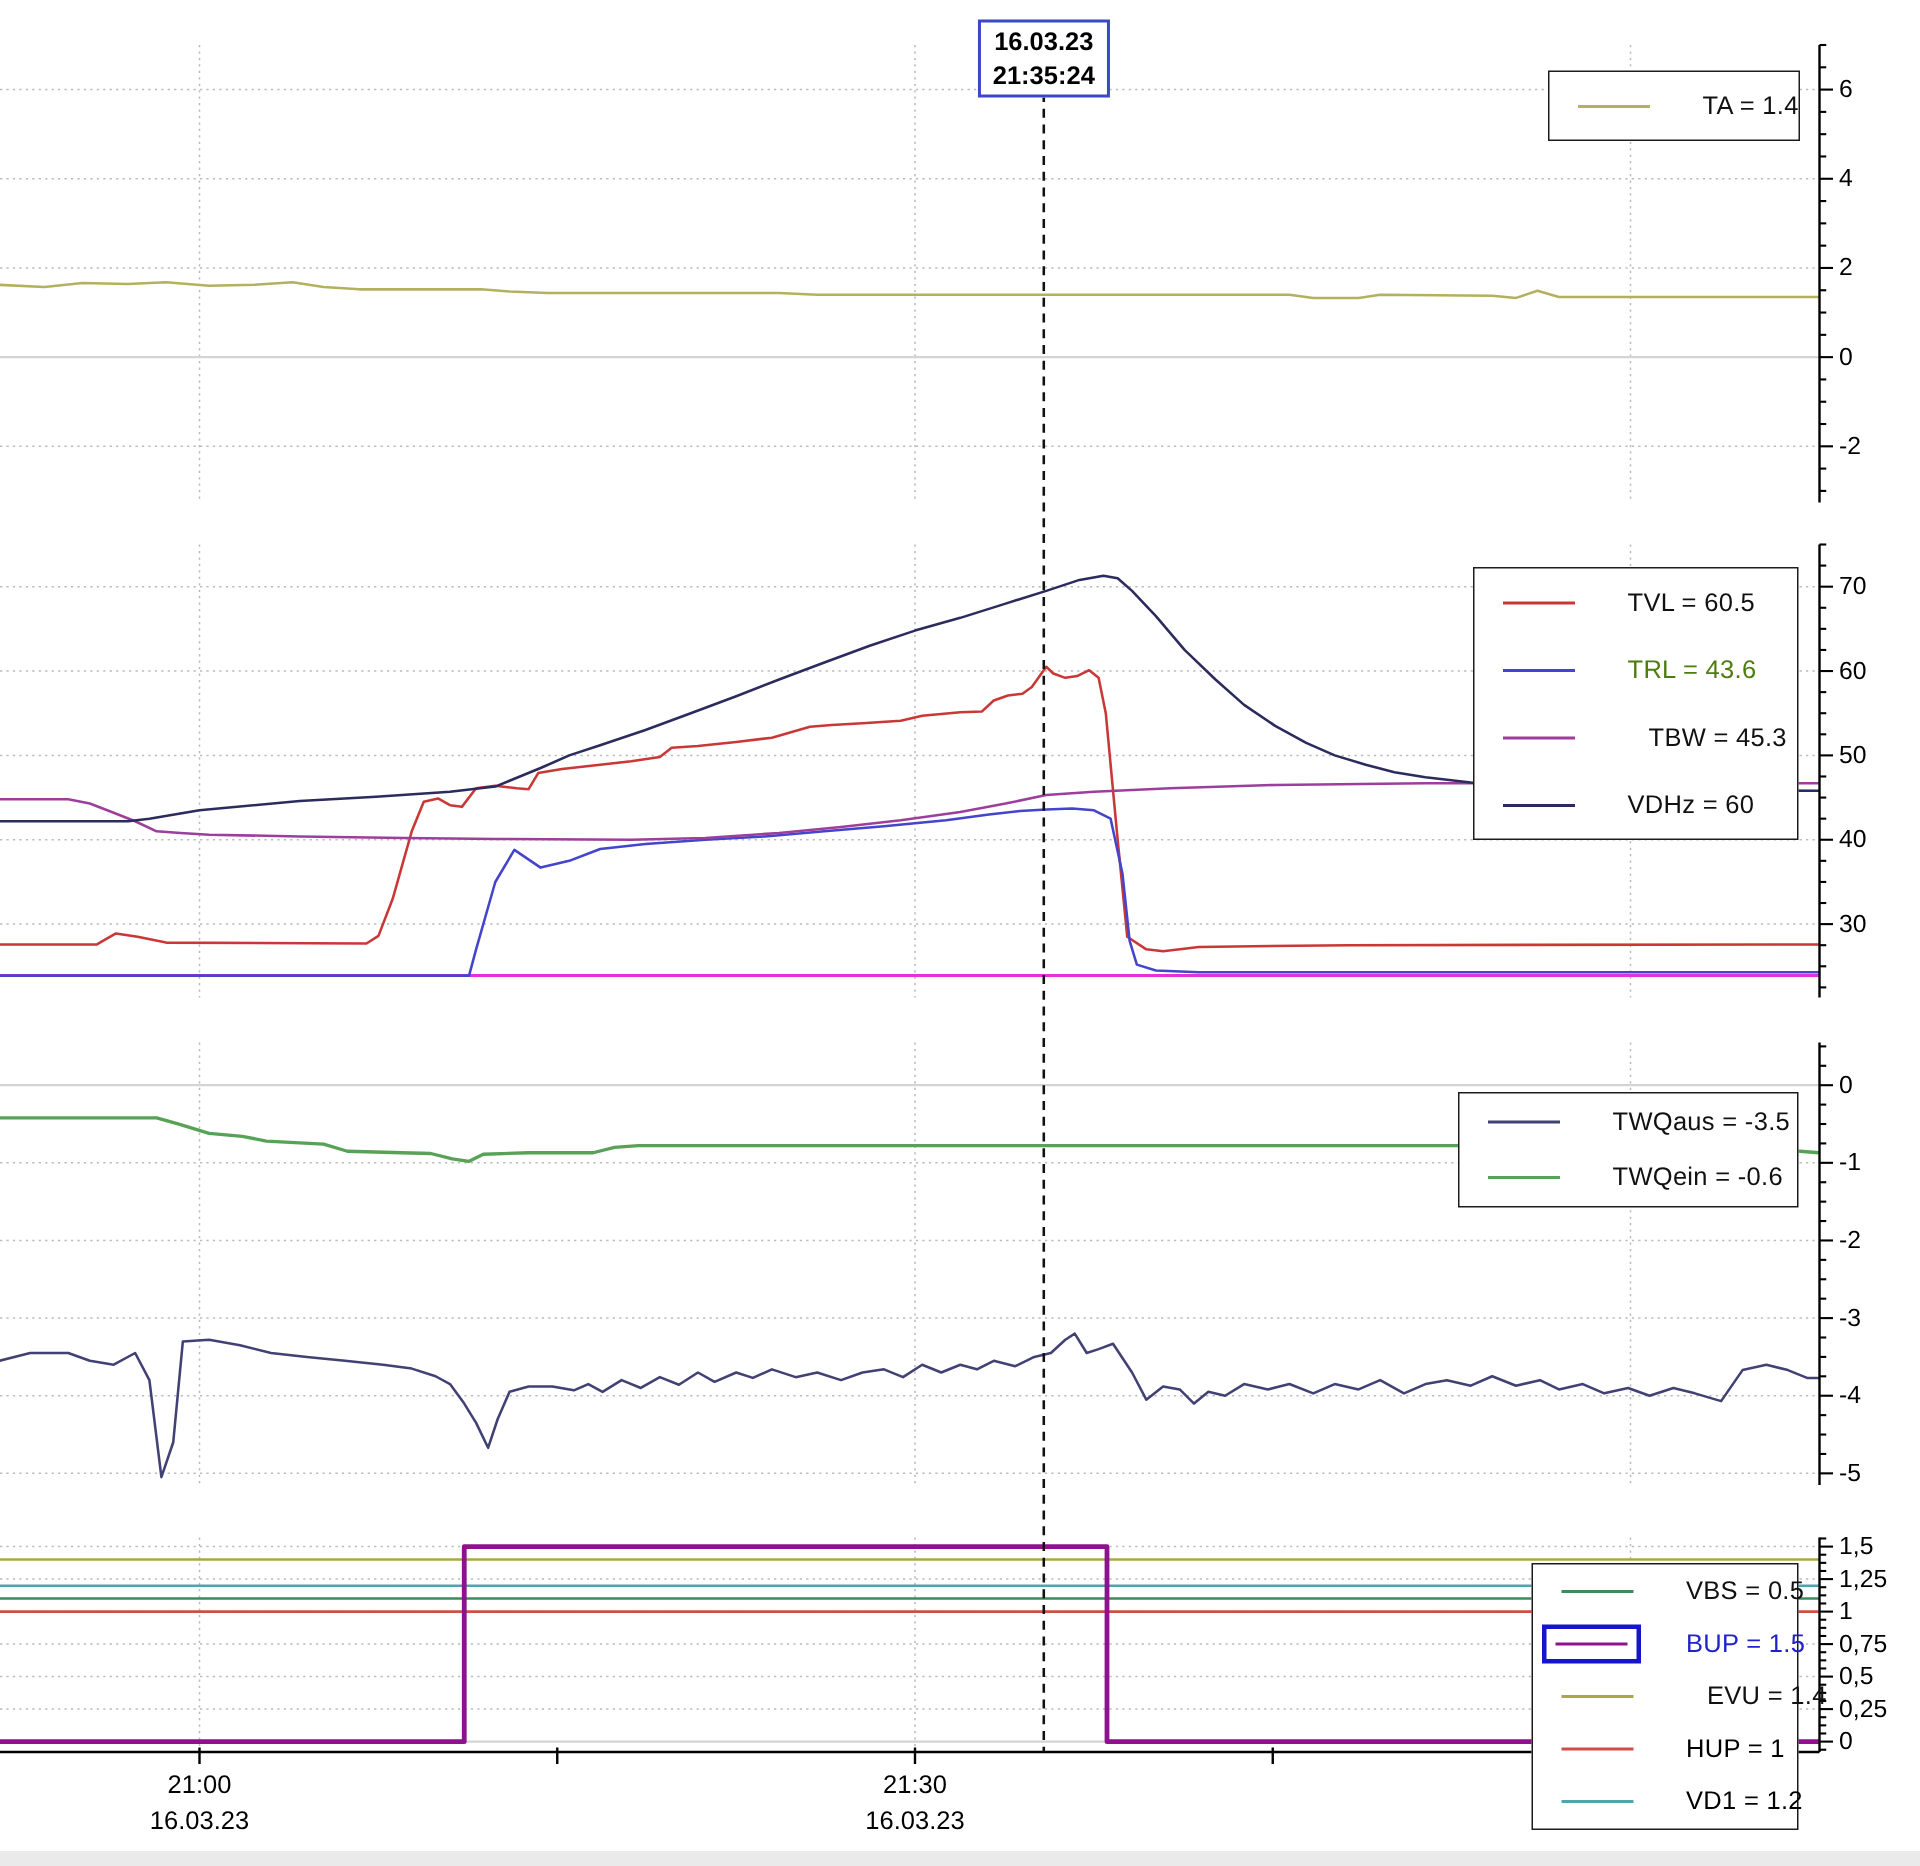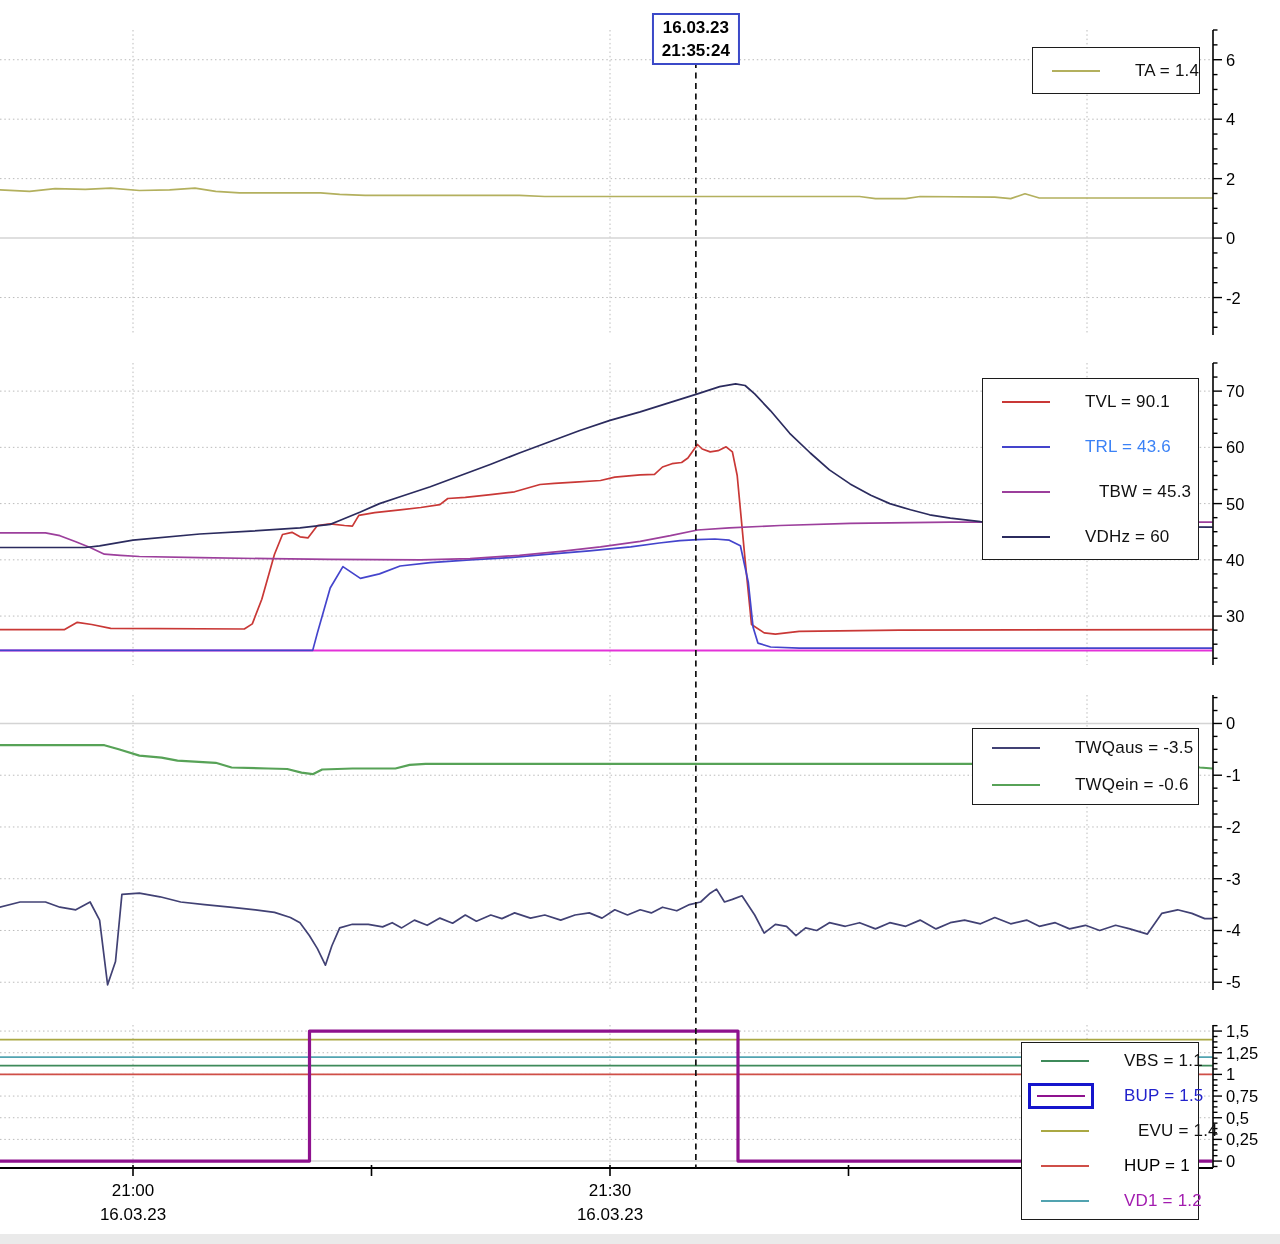--- a/index.html
+++ b/index.html
@@ -228,27 +228,27 @@
         </span>
       <span class="ltext" style="color: rgb(17, 17, 17);">TA = 1.4</span>
     </div>
   </div>
 
   <div class="legend-box" id="legend-heat" style="left: 982px; top: 378px; width: 215px; height: 180px;">
     <div class="lrow">
       <span class="sw-pad">
           <i class="swline" style="background: rgb(201, 56, 54);"></i>
         </span>
-      <span class="ltext" style="color: rgb(17, 17, 17);">TVL = 90.1</span>
+      <span class="ltext" style="color: rgb(17, 17, 17);">TVL = 60.5</span>
     </div>
     <div class="lrow">
       <span class="sw-pad">
           <i class="swline" style="background: rgb(68, 68, 204);"></i>
         </span>
-      <span class="ltext" style="color: #3b82f6;">TRL = 43.6</span>
+      <span class="ltext" style="color: #4d7c0f;">TRL = 43.6</span>
     </div>
     <div class="lrow">
       <span class="sw-pad">
           <i class="swline" style="background: rgb(156, 63, 156);"></i>
         </span>
       <span class="ltext" style="color: rgb(17, 17, 17); margin-left: 26px;">TBW = 45.3</span>
     </div>
     <div class="lrow">
       <span class="sw-pad">
           <i class="swline" style="background: rgb(43, 43, 94);"></i>
@@ -270,21 +270,21 @@
         </span>
       <span class="ltext" style="color: rgb(17, 17, 17);">TWQein = -0.6</span>
     </div>
   </div>
 
   <div class="legend-box" id="legend-pump" style="left: 1021px; top: 1042px; width: 176px; height: 176px;">
     <div class="lrow">
       <span class="sw-pad">
           <i class="swline" style="background: rgb(62, 138, 90);"></i>
         </span>
-      <span class="ltext" style="color: rgb(17, 17, 17);">VBS = 1.1</span>
+      <span class="ltext" style="color: rgb(17, 17, 17);">VBS = 0.5</span>
     </div>
     <div class="lrow">
       <span class="sw-pad">
           <span class="hlbox" style="border-color: rgb(21, 21, 204);">
             <i class="swline" style="background: rgb(142, 18, 142);"></i>
           </span>
         </span>
       <span class="ltext" style="color: rgb(34, 34, 204);">BUP = 1.5</span>
     </div>
     <div class="lrow">
@@ -296,18 +296,18 @@
     <div class="lrow">
       <span class="sw-pad">
           <i class="swline" style="background: rgb(207, 79, 72);"></i>
         </span>
       <span class="ltext" style="color: #000000;">HUP = 1</span>
     </div>
     <div class="lrow">
       <span class="sw-pad">
           <i class="swline" style="background: rgb(81, 163, 176);"></i>
         </span>
-      <span class="ltext" style="color: #a21caf;">VD1 = 1.2</span>
+      <span class="ltext" style="color: #000000;">VD1 = 1.2</span>
     </div>
   </div>
 
   <div id="bottom-strip" style="background: rgb(234, 234, 234);"></div>
 </div>
 
 </body></html>

